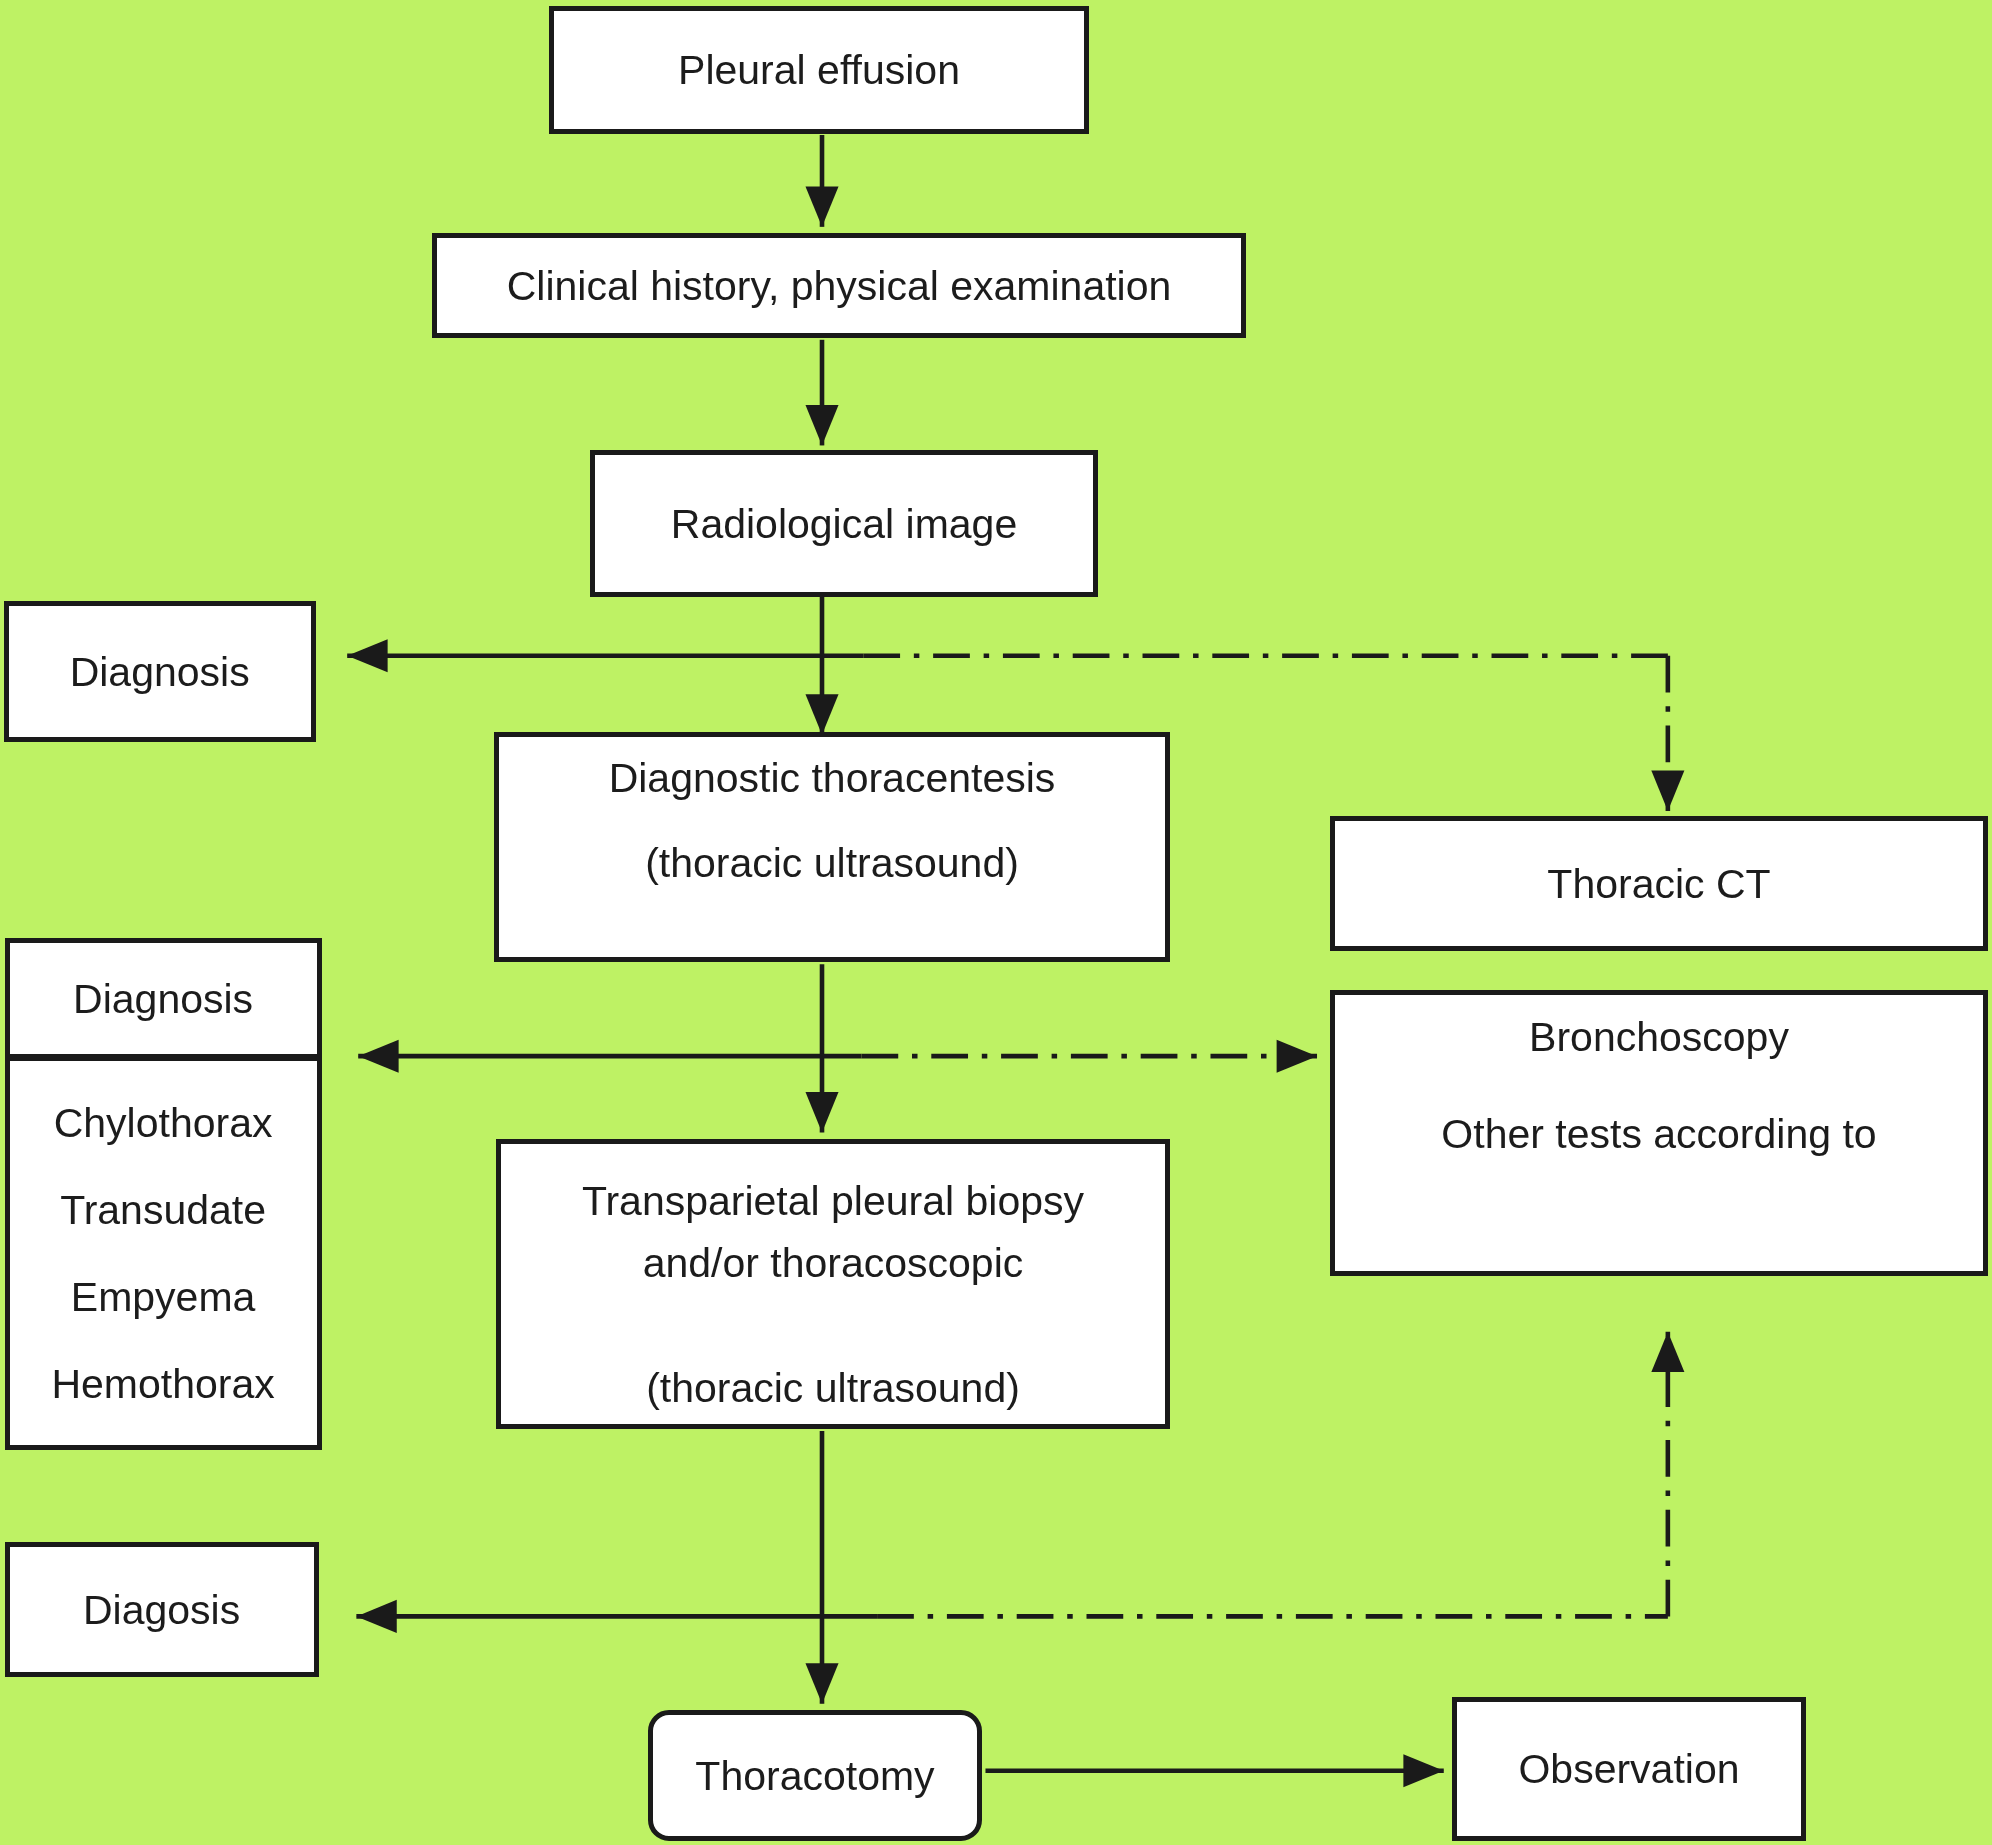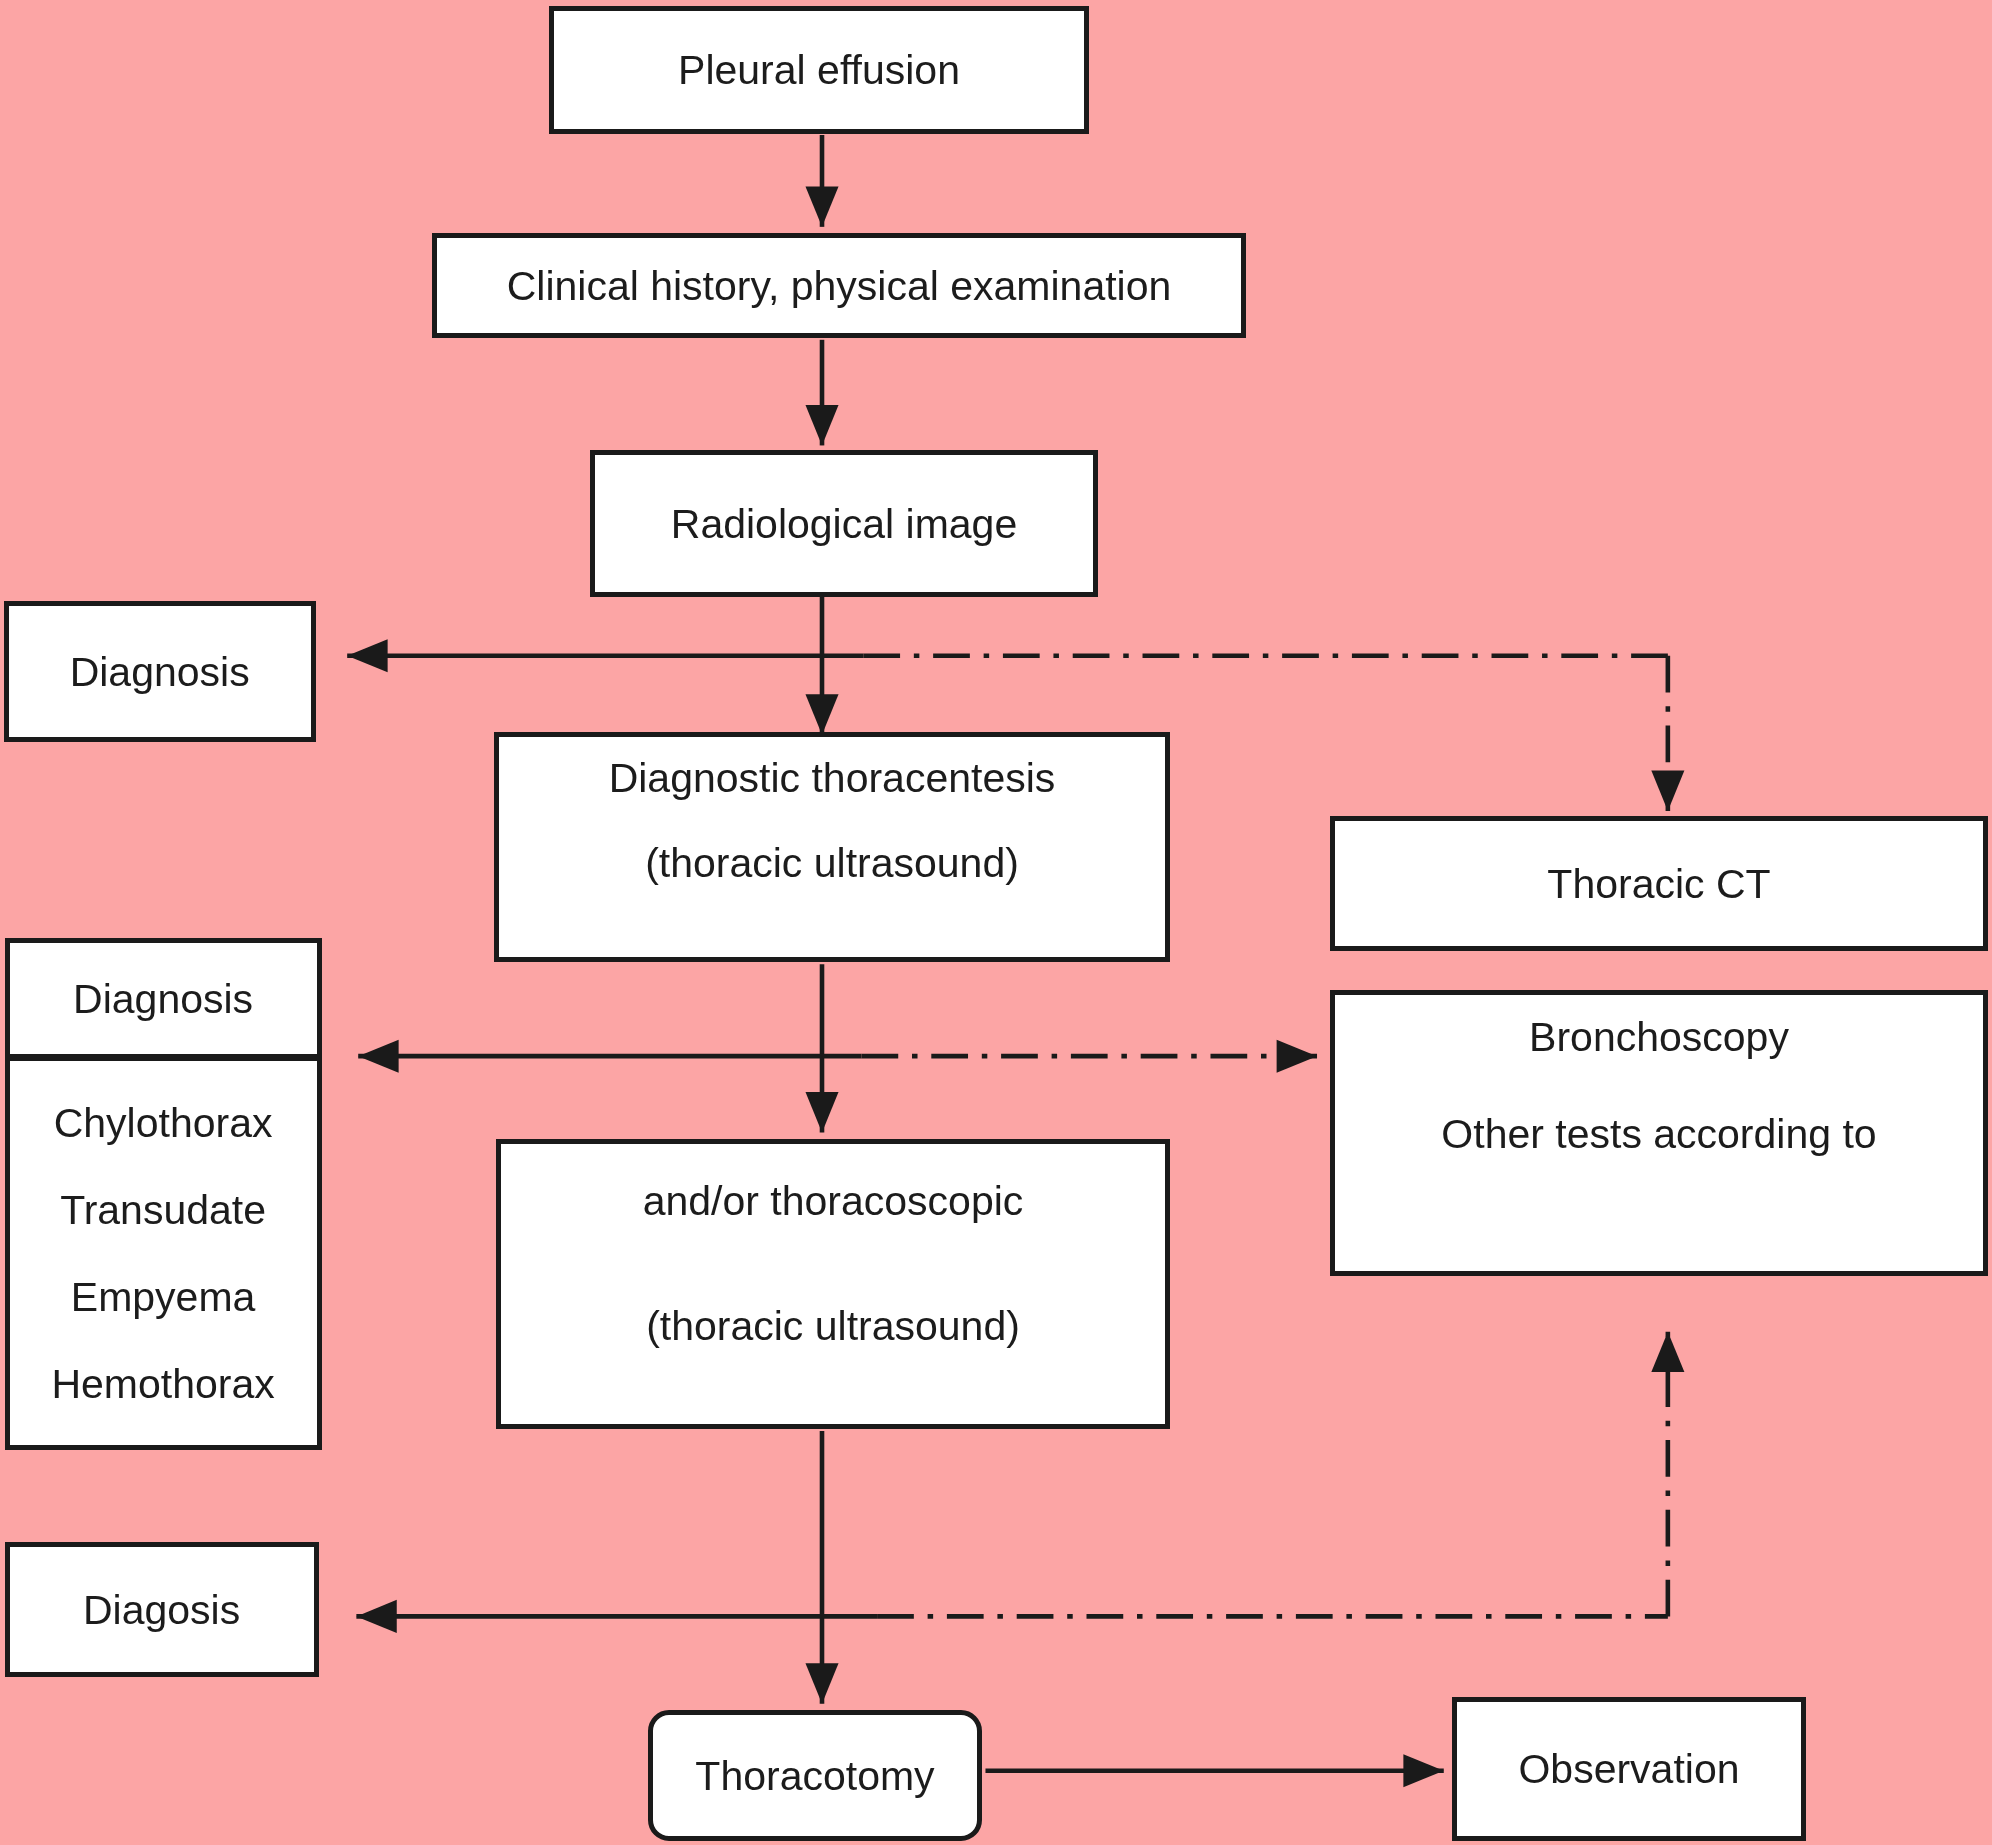--- a/index.html
+++ b/index.html
@@ -1,19 +1,19 @@
 <!DOCTYPE html>
 <html style="font-size:14.7px"><head>
 <meta charset="utf-8">
 <style>
   html,body{margin:0;padding:0;background:#ffffff;}
   .canvas{
     position:relative;
     width:1993px;height:1846px;
-    background:#fca5a5;
+    background:#bef264;
     font-family:"Liberation Sans", sans-serif;
     color:#1c1c1c;
     font-size:41px;
     line-height:48px;
     overflow:hidden;
   }
   .wires{position:absolute;left:0;top:0;width:1993px;height:1846px;}
   .wires line{stroke:#1a1a1a;stroke-width:5;}
   .wires line.dashdot{stroke-dasharray:40 15 6 15;}
   .node{
@@ -125,20 +125,21 @@
 
   <div class="node col" id="n-bronchoscopy">
     <span class="lbl">Bronchoscopy</span>
     <span class="sub">
       <span style="display:block">Other tests according to</span>
     </span>
   </div>
 
   <div class="node col" id="n-transparietal">
     <span class="lbl">
+      <span style="display:block">Transparietal pleural biopsy</span>
       <span style="display:block">and/or thoracoscopic</span>
     </span>
     <span class="sub">(thoracic ultrasound)</span>
   </div>
 
   <div class="node" id="n-diag-bottom">
     <span>Diagosis</span>
   </div>
 
   <div class="node" id="n-thoracotomy">

